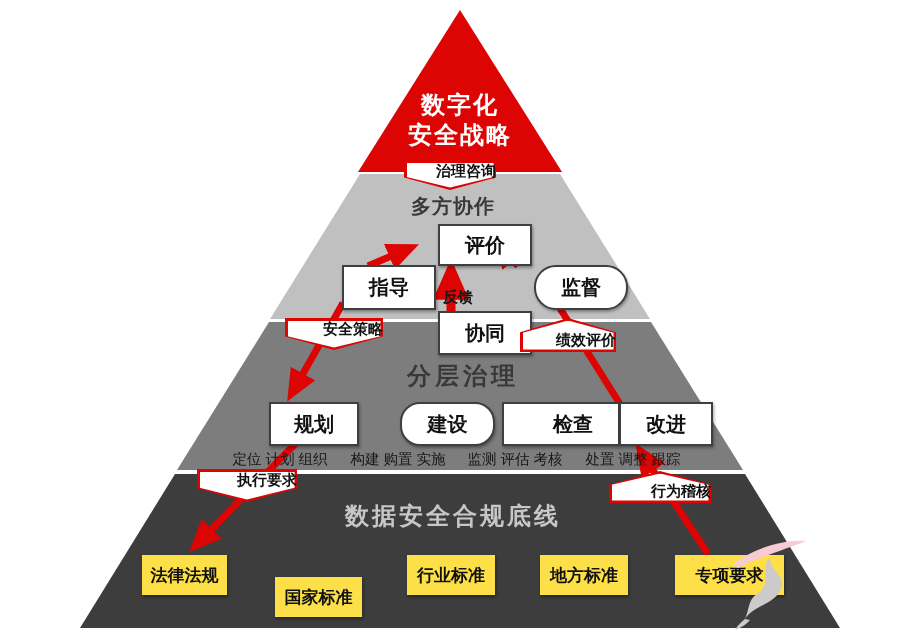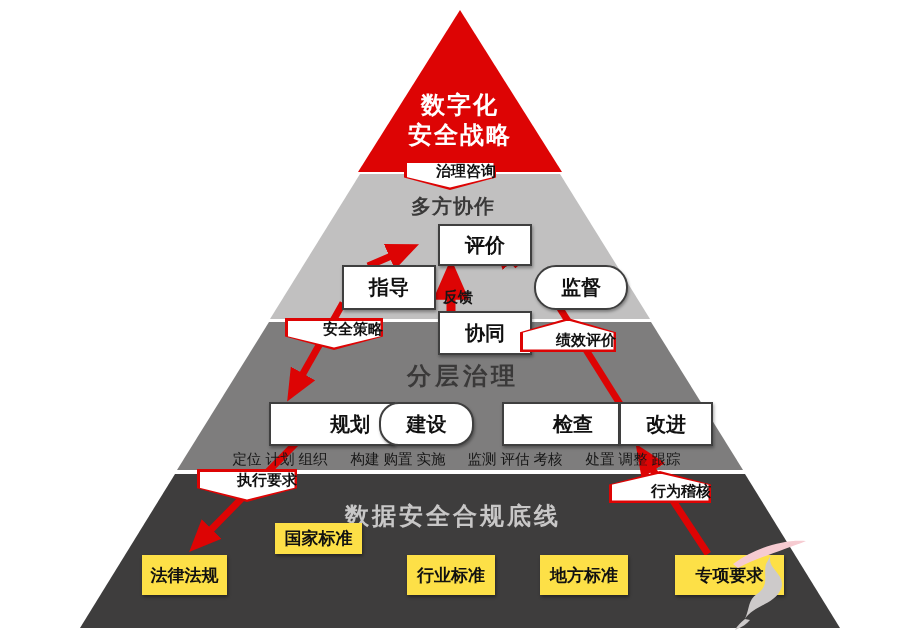--- a/index.html
+++ b/index.html
@@ -83,31 +83,31 @@
   <div class="t hdr hdr-collab">多方协作</div>
   <div class="t hdr hdr-gov">分层治理</div>
   <div class="t hdr hdr-base">数据安全合规底线</div>
 
   <div class="box" style="left:406px;top:224px;width:90px;height:38px;">评价</div>
   <div class="box" style="left:310px;top:265px;width:90px;height:41px;">指导</div>
   <div class="box" style="left:502px;top:265px;width:90px;height:41px;border-radius:22px;">监督</div>
   <div class="box" style="left:406px;top:311px;width:90px;height:40px;">协同</div>
   <div class="t feedback">反馈</div>
 
-  <div class="box" style="left:237px;top:402px;width:86px;height:40px;padding-left:36px;">规划</div>
-  <div class="box" style="left:347px;top:402px;width:91px;height:40px;border-radius:20px;">建设</div>
+  <div class="box" style="left:237px;top:402px;width:86px;height:40px;">规划</div>
+  <div class="box" style="left:368px;top:402px;width:91px;height:40px;border-radius:20px;">建设</div>
   <div class="box" style="left:470px;top:402px;width:90px;height:40px;padding-left:24px;">检查</div>
   <div class="box" style="left:587px;top:402px;width:90px;height:40px;">改进</div>
   <div class="t sub" style="left:220px;top:450px;">定位 计划 组织</div>
   <div class="t sub" style="left:338px;top:450px;">构建 购置 实施</div>
   <div class="t sub" style="left:455px;top:450px;">监测 评估 考核</div>
   <div class="t sub" style="left:573px;top:450px;">处置 调整 跟踪</div>
 
   <div class="bbox" style="left:142px;top:555px;width:85px;height:40px;">法律法规</div>
-  <div class="bbox" style="left:275px;top:523px;width:87px;height:31px;">国家标准</div>
+  <div class="bbox" style="left:275px;top:577px;width:87px;height:40px;">国家标准</div>
   <div class="bbox" style="left:407px;top:555px;width:88px;height:40px;">行业标准</div>
   <div class="bbox" style="left:540px;top:555px;width:88px;height:40px;">地方标准</div>
   <div class="bbox" style="left:675px;top:555px;width:109px;height:40px;">专项要求</div>
 
   <div class="badge down" style="left:404px;top:160px;width:92px;height:30px;">
     <div class="shape"></div>
       <div class="fill"></div>
     <div class="lbl">治理咨询</div>
   </div>
   <div class="badge down" style="left:285px;top:318px;width:98px;height:32px;">

